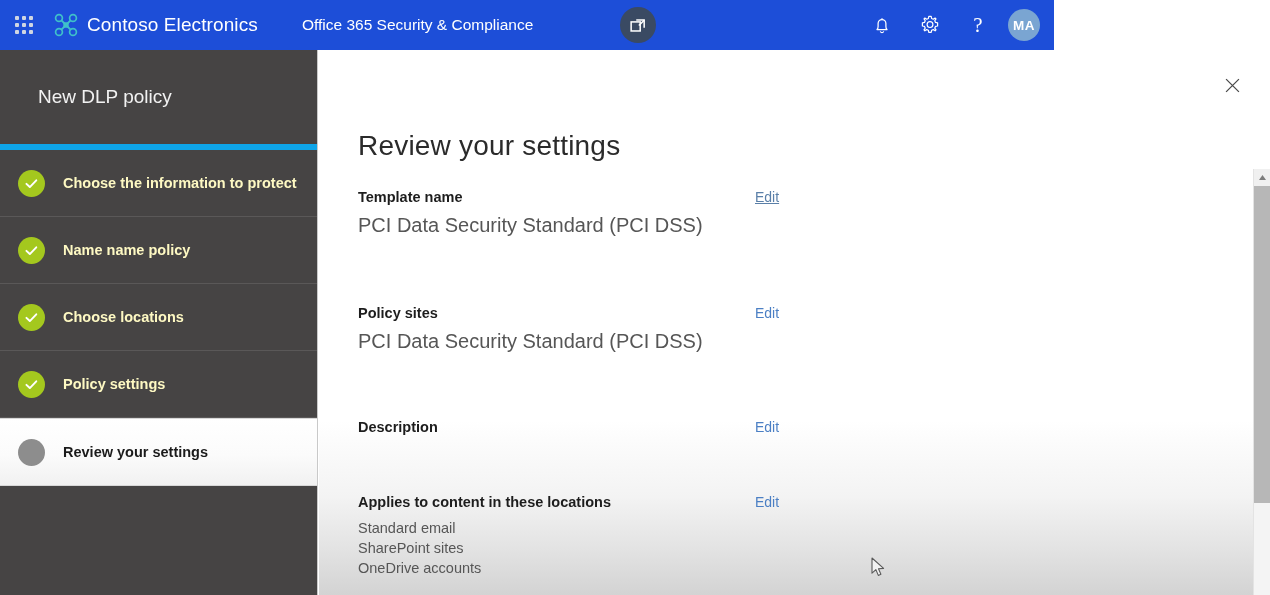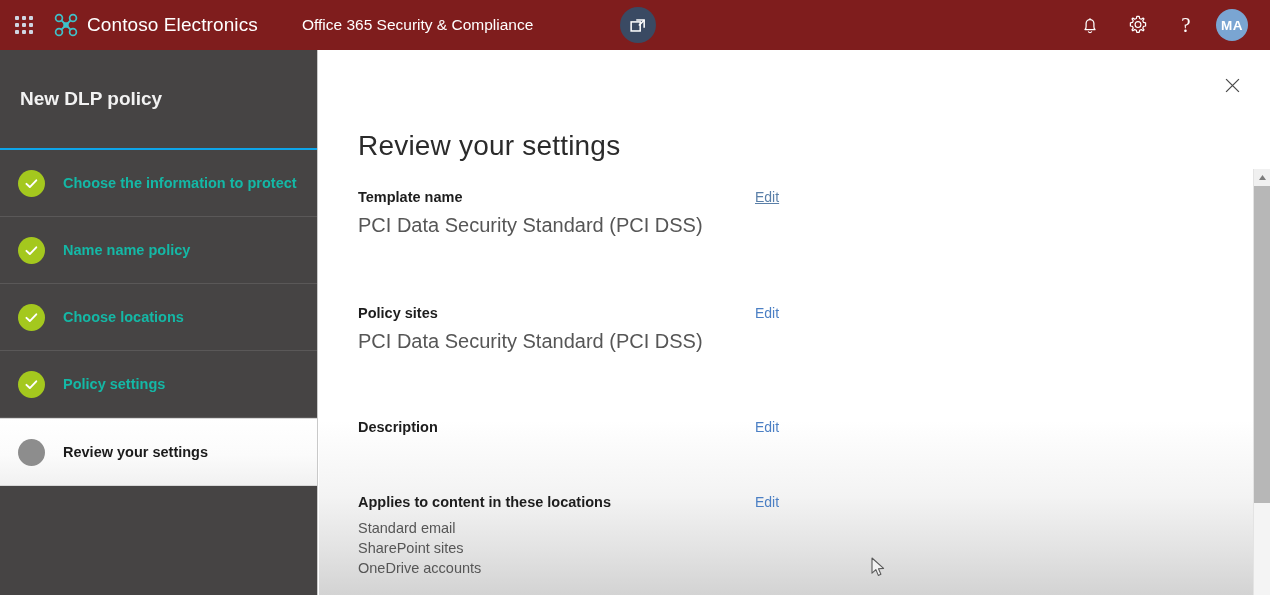--- a/index.html
+++ b/index.html
@@ -7,22 +7,22 @@
     width: 1270px; height: 595px;
     overflow: hidden;
     font-family: "Liberation Sans", sans-serif;
     background: #ffffff;
   }
   #app { position: relative; width: 1270px; height: 595px; overflow: hidden; }
 
   
   .suite-bar {
     position: absolute; top: 0; left: 0;
-    width: 1270px; height: 50px;
-    background: #7f1d1d;
+    width: 1054px; height: 50px;
+    background: #1d4ed8;
     display: flex; align-items: center;
   }
   .waffle {
     width: 48px; height: 50px;
     display: flex; align-items: center; justify-content: center;
     cursor: pointer;
   }
   .waffle-grid {
     display: grid; grid-template-columns: repeat(3, 4px);
     grid-template-rows: repeat(3, 4px); gap: 3px;
@@ -57,57 +57,57 @@
     width: 48px; height: 50px;
     display: flex; align-items: center; justify-content: center;
     cursor: pointer; color: #ffffff;
   }
   .help-glyph { font-size: 21px; color: #fff; line-height: 1; font-family: "Liberation Serif", serif; }
   .avatar {
     width: 32px; height: 32px; border-radius: 50%;
     background: #7aa5d2; color: #ffffff;
     display: flex; align-items: center; justify-content: center;
     font-size: 13.5px; font-weight: 600; letter-spacing: .4px;
-    margin-left: 6px; margin-right: 12px; cursor: pointer;
+    margin-left: 6px; margin-right: 4px; cursor: pointer;
   }
 
   
   .sidebar {
     position: absolute; left: 0; top: 50px;
     width: 318px; height: 545px;
     background: #464444;
     border-right: 1px solid #c9c9c9;
     overflow: hidden;
   }
   .sidebar-title {
     height: 100px;
     display: flex; align-items: center;
-    padding-left: 20px;
-    color: #f2f2f2; font-size: 19px; font-weight: 700;
-    border-bottom: 2px solid #0ea5e9;
+    padding-left: 38px;
+    color: #f2f2f2; font-size: 19px; font-weight: 400;
+    border-bottom: 6px solid #0ea5e9;
   }
   .step {
     position: relative;
     height: 67px;
     display: flex; align-items: center;
     padding-left: 18px;
     border-bottom: 1px solid #5a5858;
     cursor: pointer;
   }
   .step-dot {
     width: 27px; height: 27px; border-radius: 50%;
     flex: 0 0 27px;
     display: flex; align-items: center; justify-content: center;
   }
   .step-dot.done { background: #a4c81e; }
   .step-dot.current { background: #8d8d8d; }
   .step-label {
     margin-left: 18px;
     font-size: 14.5px; font-weight: 700;
-    color: #14b8a6; white-space: nowrap;
+    color: #fef9c3; white-space: nowrap;
   }
   .step.active {
     background: linear-gradient(to bottom, #ffffff 0%, #fbfbfb 55%, #f1f1f1 100%);
     border-bottom: 1px solid #d8d8d8;
     border-top: 1px solid #d8d8d8;
     height: 68px;
   }
   .step.active .step-label { color: #1b1b1b; }
 
   

